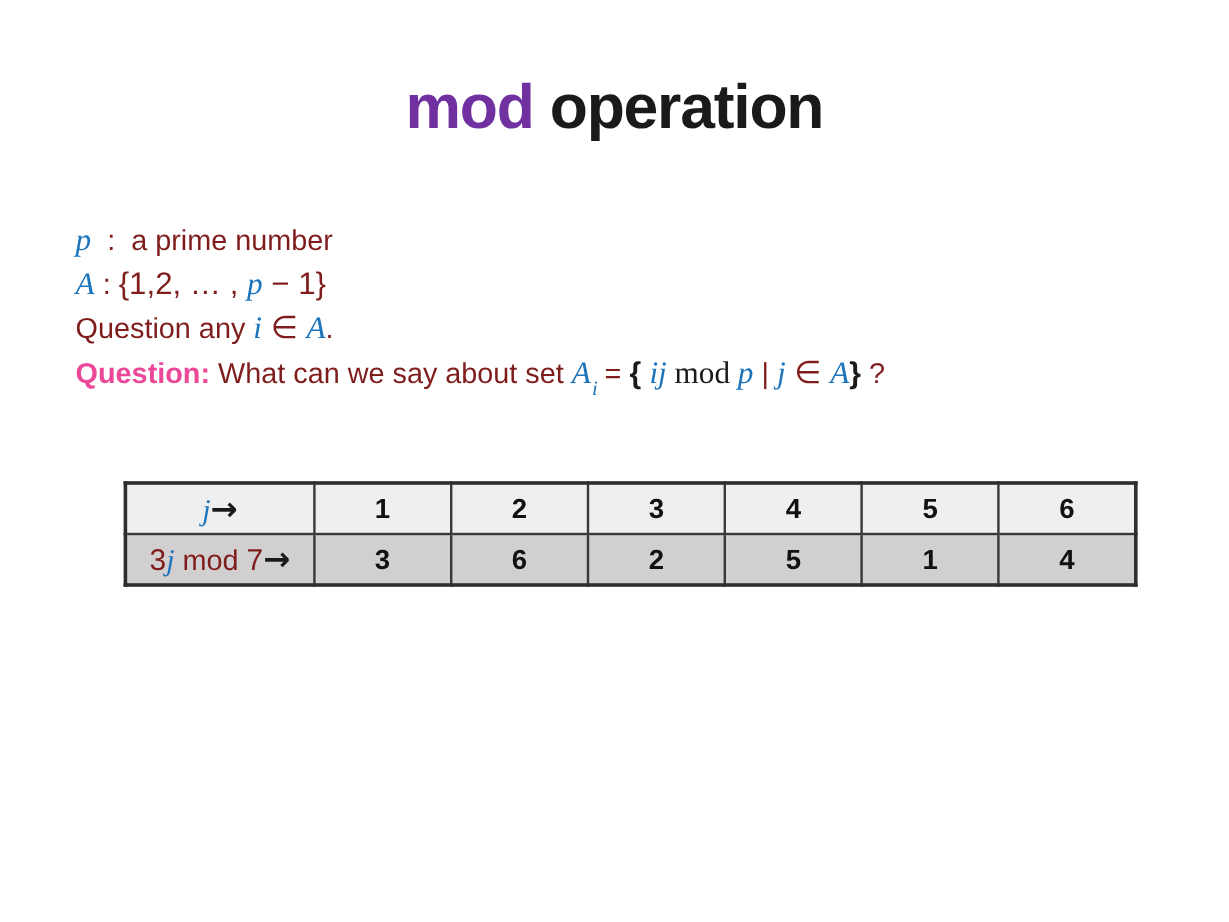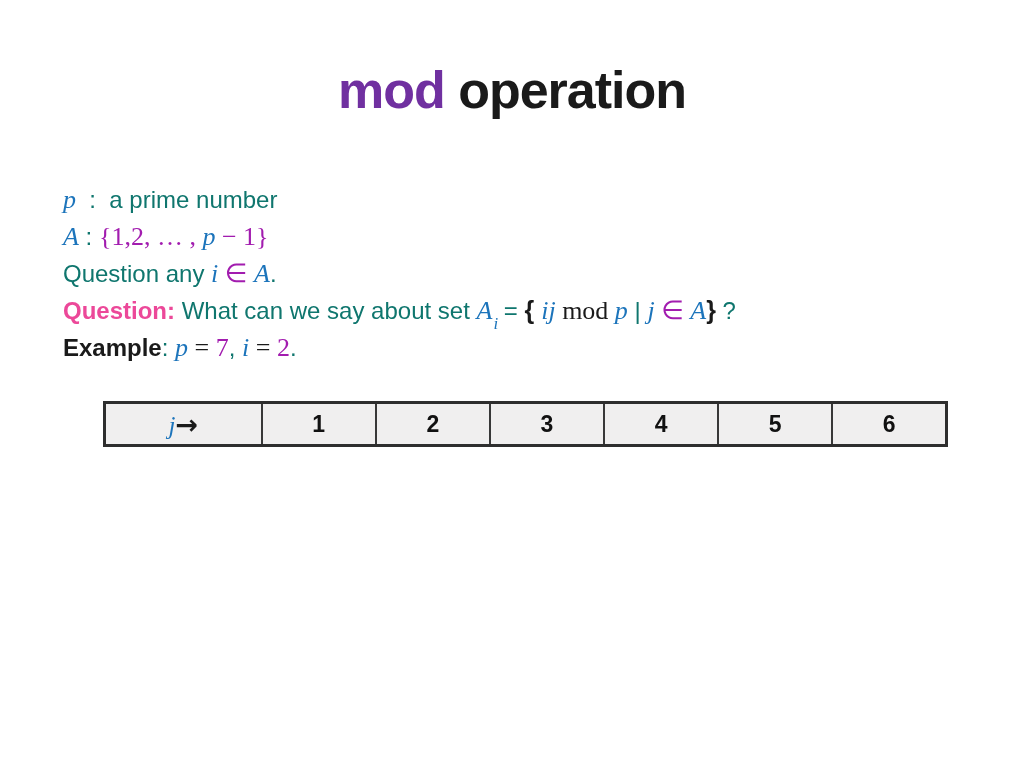--- a/index.html
+++ b/index.html
@@ -31,26 +31,26 @@
     position: absolute;
     left: 63px; top: 181px;
     font-size: 24px;
     line-height: 37px;
     color: #1a1a1a;
   }
   .bodytext .line { height: 37px; white-space: pre; }
   .bodytext span { white-space: pre; }
 
   
-  .sb   { color: #0f766e; }                                   
+  .sb   { color: #7f1d1d; }                                   
   .sbb  { color: #1a1a1a; font-weight: bold; }                
   .sbr  { color: #ec4899; font-weight: bold; }                
   .mv   { color: #1C74BB; font-family: "Liberation Serif", serif;
           font-style: italic; font-size: 26px; }              
-  .mu   { color: #a21caf; font-family: Liberation Serif, serif;
+  .mu   { color: #7f1d1d; font-family: Liberation Sans, sans-serif;
           font-size: 26px; }                                  
   .mk   { color: #1a1a1a; font-family: "Liberation Serif", serif;
           font-size: 26px; }                                  
   .brace{ color: #1a1a1a; font-weight: bold; font-size: 25px; }
   sub.msub { font-size: 17px; line-height: 0; position: relative; top: 4px; left: 1px; }
 
   
   .modtable {
     position: absolute;
     left: 103px; top: 401px;
@@ -93,21 +93,20 @@
   <div class="bodytext">
 
     <div class="line"><span class="mv">p</span><span class="sb">  :  a prime number</span></div>
 
     <div class="line"><span class="mv">A</span><span class="sb"> : </span><span class="mu">{1,2, … , </span><span class="mv">p</span><span class="mu"> − 1}</span></div>
 
     <div class="line"><span class="sb">Question any </span><span class="mv">i</span><span class="mu"> ∈ </span><span class="mv">A</span><span class="sb">.</span></div>
 
     <div class="line"><span class="sbr">Question: </span><span class="sb">What can we say about set </span><span class="mv"><span>A</span><sub class="msub">i</sub></span><span class="sb"> = </span><span class="brace">{ </span><span class="mv">ij</span><span class="mk"> mod </span><span class="mv">p</span><span class="sb"> | </span><span class="mv">j</span><span class="mu"> ∈ </span><span class="mv">A</span><span class="brace">}</span><span class="sb"> ?</span></div>
 
-    <div class="line"><span class="sbb">Example</span><span class="sb">: </span><span class="mv">p</span><span class="mk"> = </span><span class="mu">7</span><span class="sb">, </span><span class="mv">i</span><span class="mk"> = </span><span class="mu">2</span><span class="sb">.</span></div>
   </div>
 
   <table class="modtable">
     <colgroup>
       <col style="width:157px">
       <col style="width:114px">
         <col style="width:114px">
         <col style="width:114px">
       <col style="width:114px">
         <col style="width:114px">
@@ -116,16 +115,25 @@
     <tbody>
       <tr class="row-j">
         <td class="rowlabel"><span class="mv">j</span><span class="arrow">→</span></td>
         <td class="num">1</td>
         <td class="num">2</td>
         <td class="num">3</td>
         <td class="num">4</td>
         <td class="num">5</td>
         <td class="num">6</td>
       </tr>
+      <tr class="row-mod">
+        <td class="rowlabel"><span class="mu">3</span><span class="mv">j</span><span class="sb"> mod </span><span class="mu">7</span><span class="arrow">→</span></td>
+        <td class="num">3</td>
+        <td class="num">6</td>
+        <td class="num">2</td>
+        <td class="num">5</td>
+        <td class="num">1</td>
+        <td class="num">4</td>
+      </tr>
     </tbody>
   </table>
 
 </div>
 
 </body></html>

